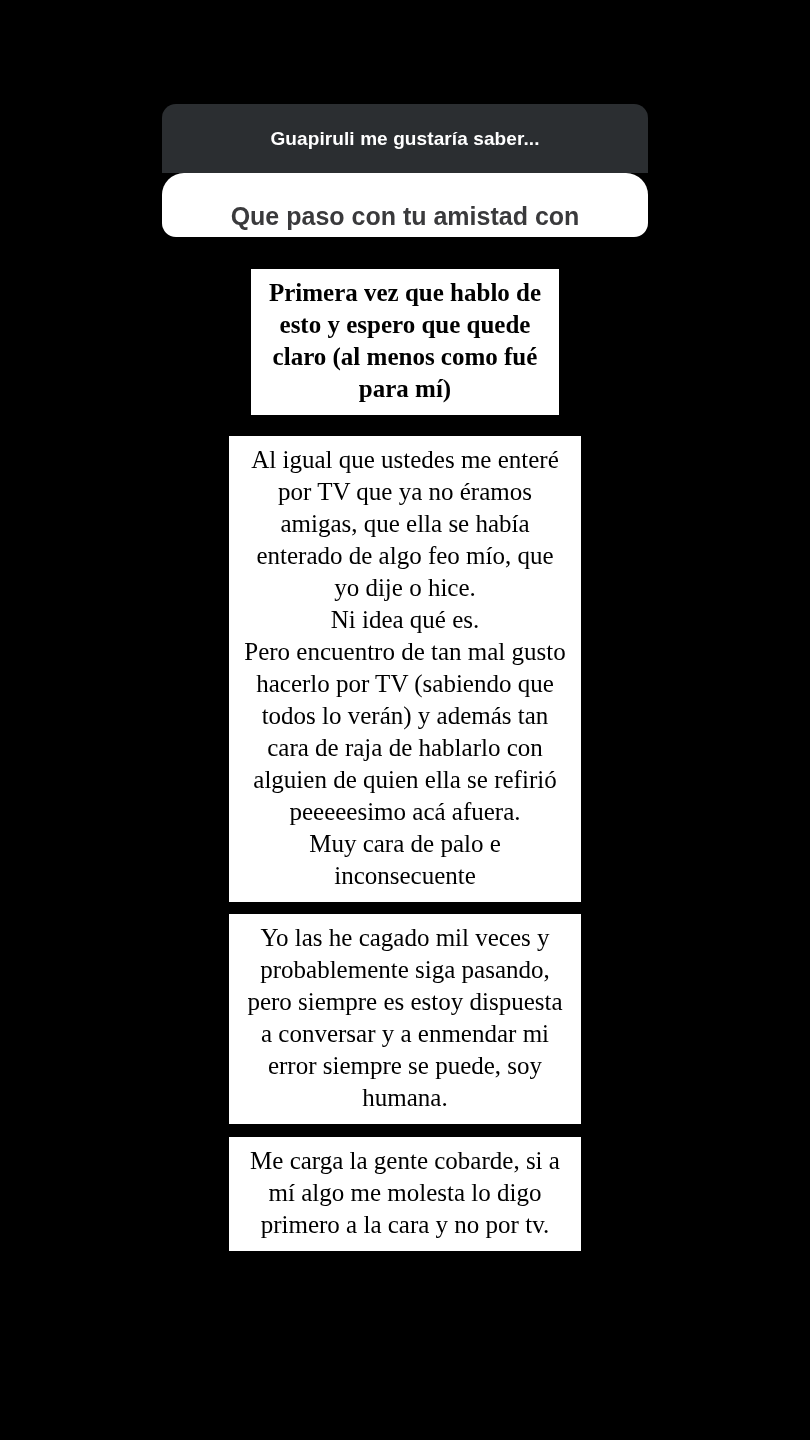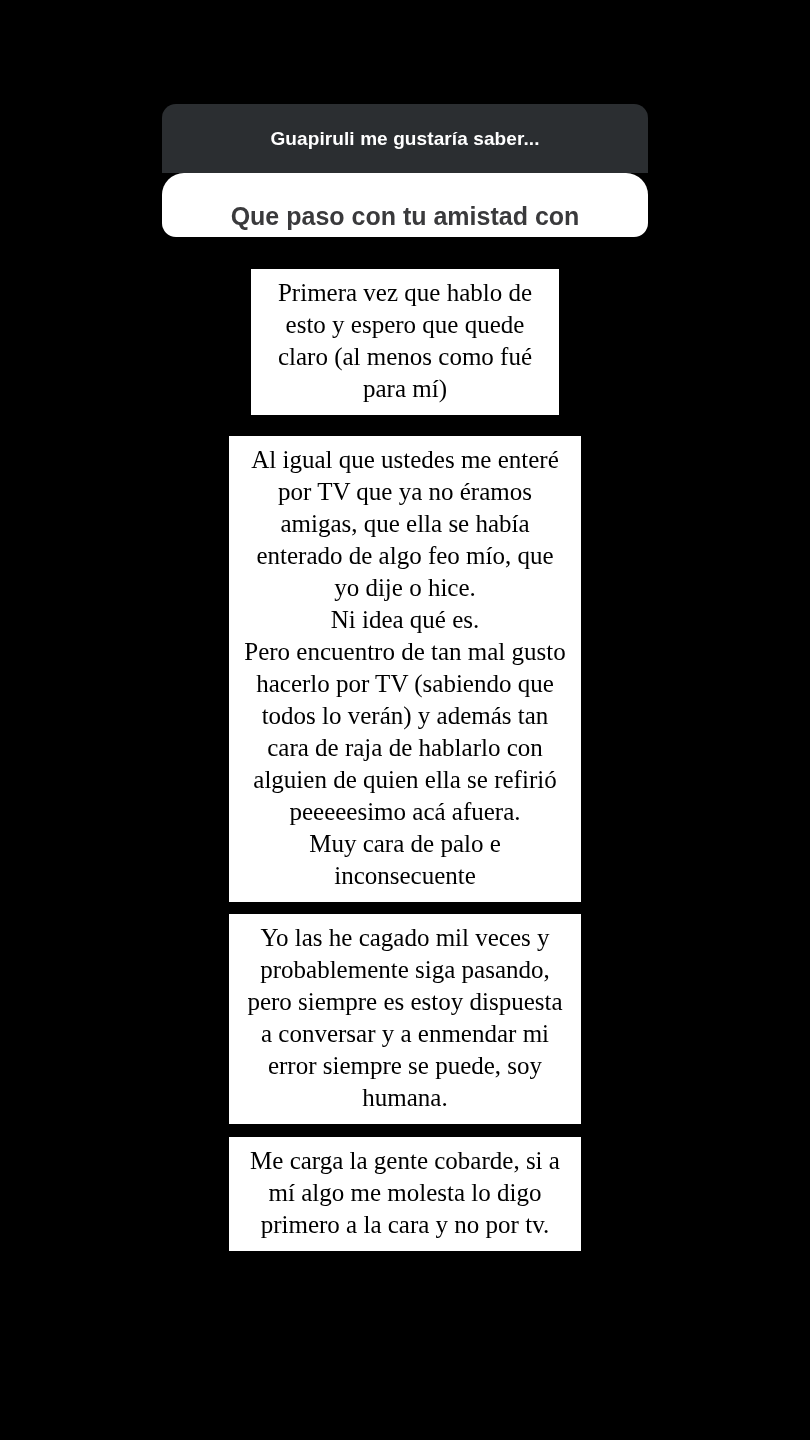--- a/index.html
+++ b/index.html
@@ -63,20 +63,21 @@
     line-height: 1.28;
     text-align: center;
     padding: 8px 14px 10px 14px;
     box-sizing: border-box;
     white-space: pre-line;
   }
 
   .block-1 {
     width: 308px;
     margin-top: 32px;
+    font-weight: bold;
   }
   .block-2 {
     width: 352px;
     margin-top: 21px;
   }
   .block-3 {
     width: 352px;
     margin-top: 12px;
   }
   .block-4 {

